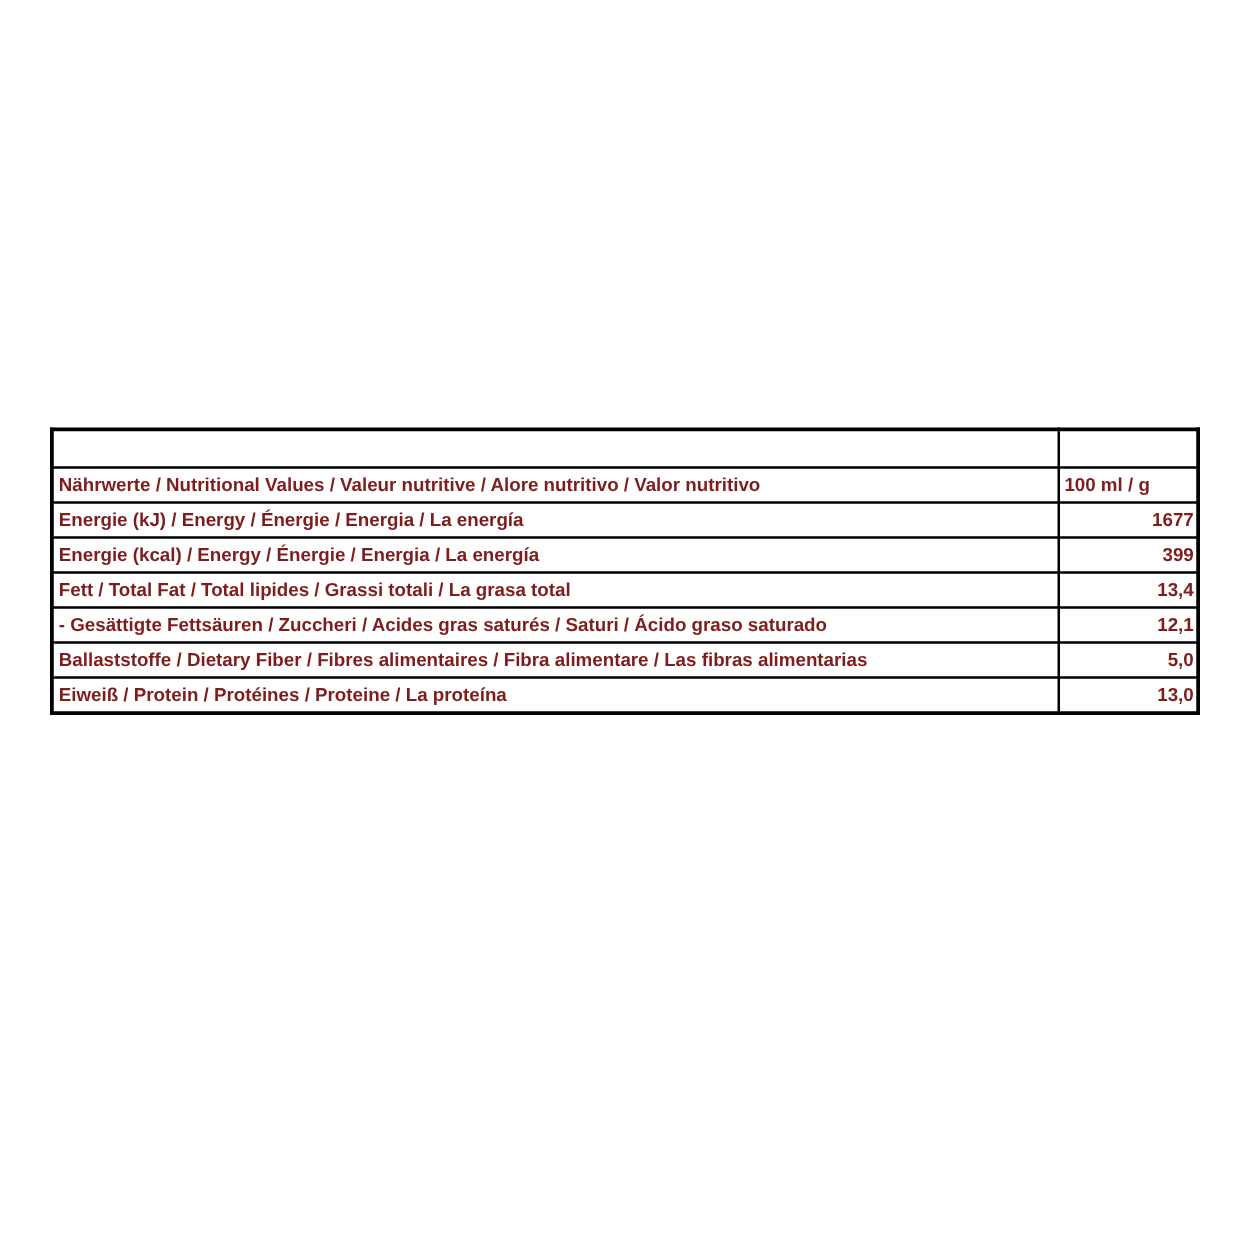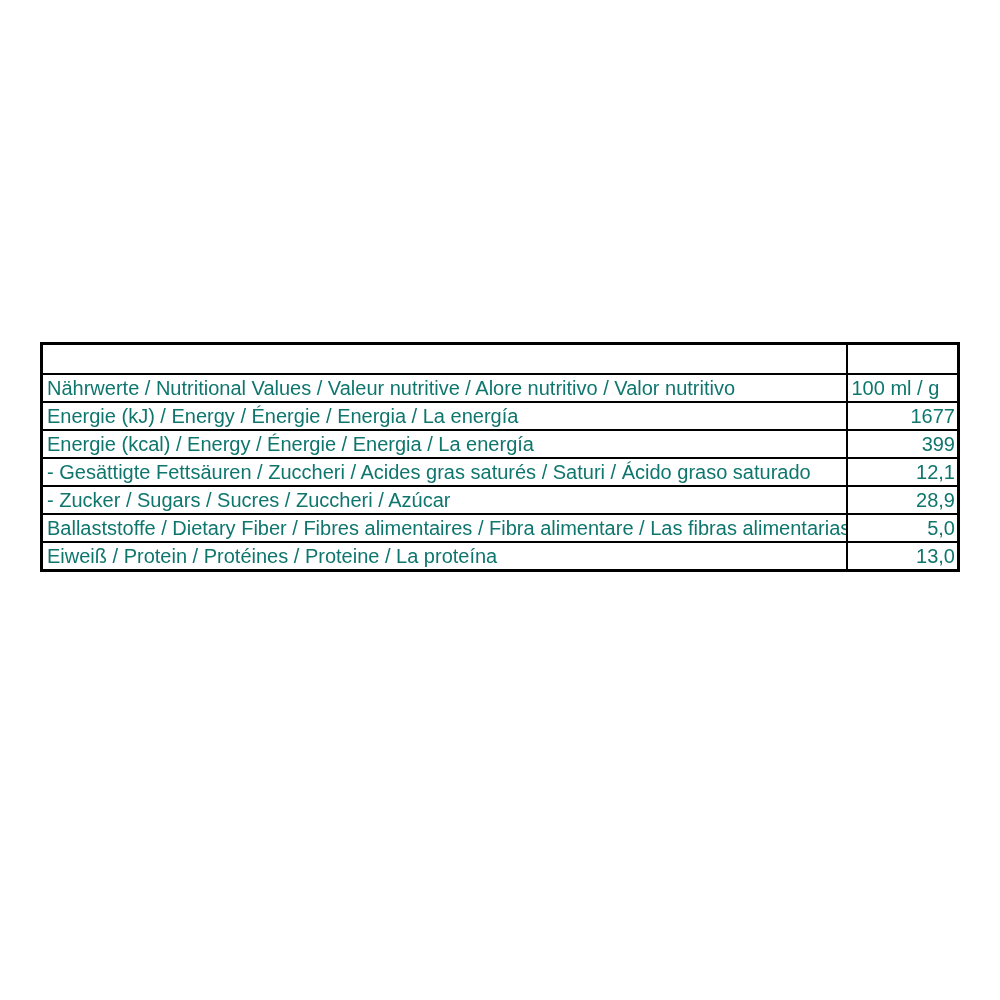--- a/index.html
+++ b/index.html
@@ -26,24 +26,24 @@
     table-layout: fixed;
     background: #ffffff;
   }
   table.nutrition, table.nutrition td {
     border: 2px solid #000000;
   }
   table.nutrition {
     border-width: 3px;
   }
   table.nutrition td {
-    font-weight: 400;
-    font-size: 20px;
+    font-weight: 700;
+    font-size: 15px;
     line-height: 1;
-    color: #0f766e;
+    color: #7f1d1d;
     white-space: nowrap;
     overflow: hidden;
     padding: 0 2px 0 4px;
     vertical-align: middle;
   }
   col.label-col { width: 805px; }
   col.value-col { width: 112px; }
   tr.spacer-row td { height: 28px; }
   tr.data-row td, tr.header-row td { height: 26px; }
   td.value-cell {
@@ -75,26 +75,26 @@
       </tr>
       <tr class="data-row">
         <td>Energie (kJ) / Energy / Énergie / Energia / La energía</td>
         <td class="value-cell">1677</td>
       </tr>
       <tr class="data-row">
         <td>Energie (kcal) / Energy / Énergie / Energia / La energía</td>
         <td class="value-cell">399</td>
       </tr>
       <tr class="data-row">
+        <td>Fett / Total Fat / Total lipides / Grassi totali / La grasa total</td>
+        <td class="value-cell">13,4</td>
+      </tr>
+      <tr class="data-row">
         <td>- Gesättigte Fettsäuren / Zuccheri / Acides gras saturés / Saturi / Ácido graso saturado</td>
         <td class="value-cell">12,1</td>
-      </tr>
-      <tr class="data-row">
-        <td>- Zucker / Sugars / Sucres / Zuccheri / Azúcar</td>
-        <td class="value-cell">28,9</td>
       </tr>
       <tr class="data-row">
         <td>Ballaststoffe / Dietary Fiber / Fibres alimentaires / Fibra alimentare / Las fibras alimentarias</td>
         <td class="value-cell">5,0</td>
       </tr>
       <tr class="data-row">
         <td>Eiweiß / Protein / Protéines / Proteine / La proteína</td>
         <td class="value-cell">13,0</td>
       </tr>
     </tbody>

